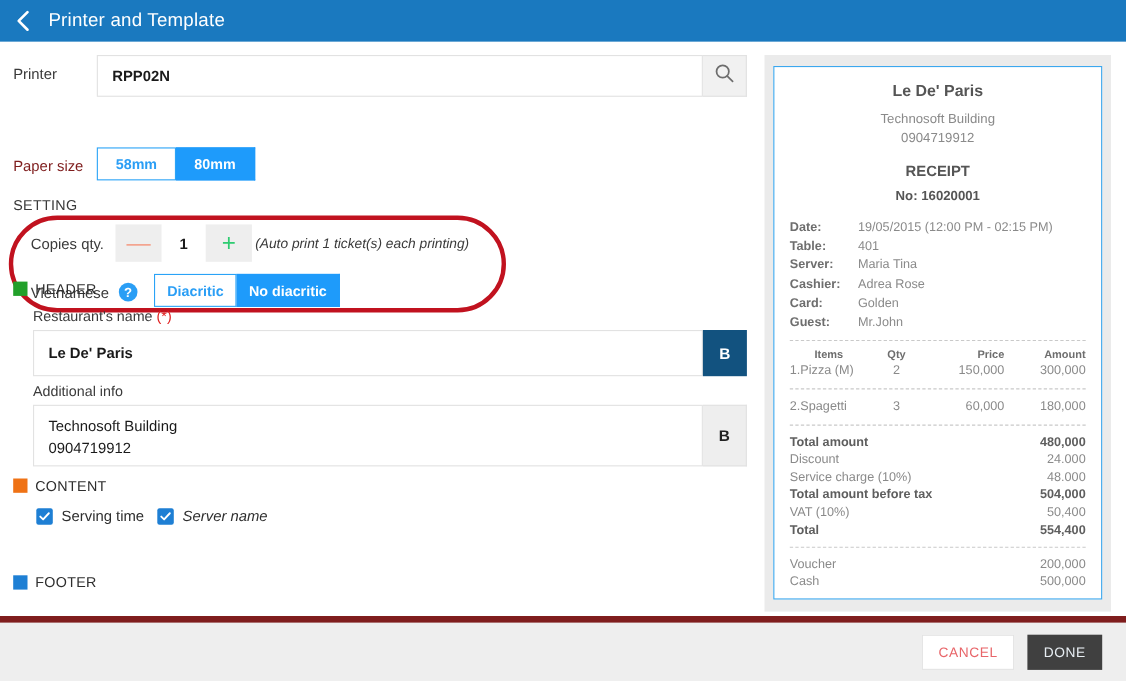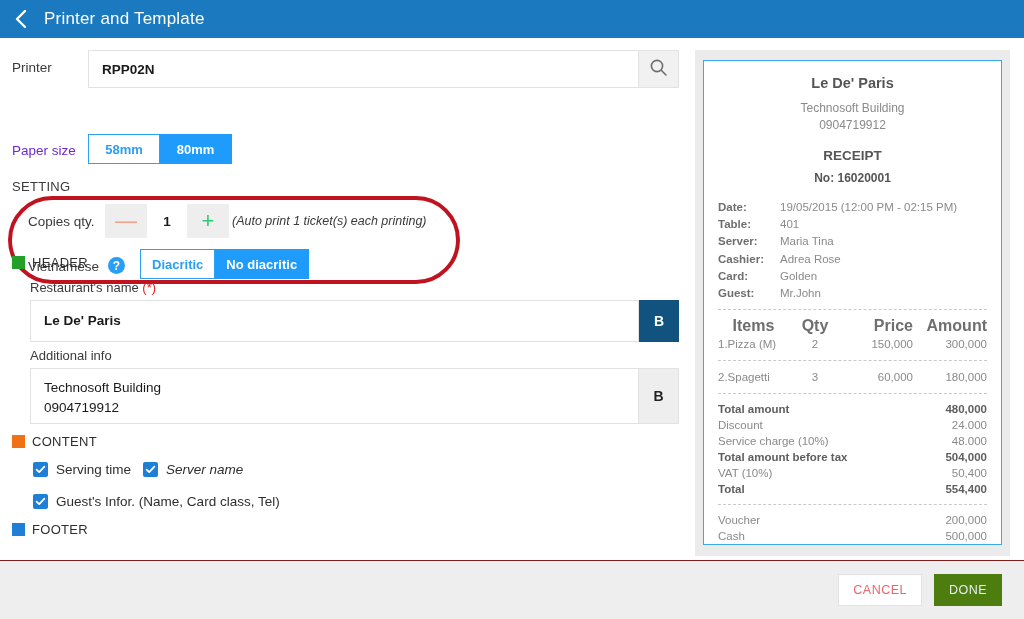--- a/index.html
+++ b/index.html
@@ -37,21 +37,21 @@
     display: flex; align-items: center; padding-left: 13px;
     font-size: 13.5px; font-weight: bold; color: #1a1a1a;
   }
   .printer-search {
     position: absolute; left: 639px; top: 12px; width: 40px; height: 38px;
     background: #f1f1f1; border: 1px solid #e2e2e2; border-left: none;
     display: flex; align-items: center; justify-content: center; cursor: pointer;
   }
 
   
-  .paper-label { position: absolute; left: 12px; top: 105px; font-size: 13.5px; color: #6d28d9; }
+  .paper-label { position: absolute; left: 12px; top: 105px; font-size: 13.5px; color: #7f1d1d; }
   .seg { position: absolute; display: flex; }
   .seg-btn {
     display: flex; align-items: center; justify-content: center;
     font-size: 13px; font-weight: bold; cursor: pointer;
     border: 1px solid #2aa3f7; background: #fff; color: #2a9ef5;
   }
   .seg-btn.active { background: #1e9bfb; color: #fff; border-color: #1e9bfb; }
   #paper-seg { left: 88px; top: 96px; }
   #paper-seg .seg-btn { width: 72px; height: 30px; }
   #paper-seg .seg-btn + .seg-btn { border-left: none; }
@@ -137,42 +137,42 @@
   }
   .r-name { text-align: center; font-size: 14.5px; font-weight: bold; color: #555; margin-bottom: 9px; }
   .r-sub { text-align: center; font-size: 12px; color: #8a8a8a; line-height: 1.45; }
   .r-title { text-align: center; font-size: 13.5px; font-weight: bold; color: #555; margin-top: 13px; }
   .r-no { text-align: center; font-size: 12px; font-weight: bold; color: #555; margin-top: 8px; }
   .r-info { margin-top: 14px; }
   .r-info-row { display: flex; line-height: 1.5; }
   .r-info-k { width: 62px; flex: none; font-weight: bold; color: #6e6e6e; font-size: 11.5px; }
   .r-info-v { color: #8a8a8a; font-size: 11.5px; }
   .dash { border-top: 1px dashed #c9c9c9; margin: 7px 0; }
-  .r-th { display: flex; font-weight: bold; color: #6e6e6e; font-size: 16px; align-items: flex-end; }
+  .r-th { display: flex; font-weight: bold; color: #6e6e6e; font-size: 10px; align-items: flex-end; }
   .r-td { display: flex; color: #8a8a8a; font-size: 11.5px; padding: 3px 0; }
   .c-item { flex: 1; }
   .c-qty  { width: 52px; text-align: center; }
   .c-price{ width: 72px; text-align: right; }
   .c-amt  { width: 74px; text-align: right; }
   .tot-row { display: flex; justify-content: space-between; font-size: 11.5px; color: #8a8a8a; padding: 2px 0; }
   .tot-row.b { font-weight: bold; color: #5e5e5e; }
 
   
   .bottombar {
     position: absolute; left: 0; top: 560px; width: 1024px; height: 59px;
     background: #eeeeee; display: flex; align-items: center;
     justify-content: flex-end; gap: 12px; padding-right: 22px;
-    border-top: 1px solid #7f1d1d;
+    border-top: 6px solid #7f1d1d;
   }
   .btn {
     min-width: 68px; height: 32px; display: flex; align-items: center; justify-content: center;
     font-size: 12.5px; letter-spacing: .5px; cursor: pointer; padding: 0 14px;
   }
   .btn-cancel { background: #fff; color: #e8666a; border: 1px solid #e3e3e3; }
-  .btn-done { background: #4d7c0f; color: #e8eef3; }
+  .btn-done { background: #404040; color: #e8eef3; }
 </style>
 </head>
 <body>
 
 <div id="app">
 
   <div class="appbar">
     <div class="back-btn">
       <span>
         <svg width="16" height="22" viewBox="0 0 16 22">
@@ -254,28 +254,20 @@
       <span class="cb-txt">Serving time</span>
     </div>
     <div class="cb-row" style="left:143px;top:424px;font-style:italic;">
       <span class="cb">
         <svg width="11" height="11" viewBox="0 0 11 11">
             <polyline points="1.6,5.6 4.2,8.2 9.4,2.6" fill="none" stroke="#fff" stroke-width="1.7" stroke-linecap="round" stroke-linejoin="round"></polyline>
           </svg>
       </span>
       <span class="cb-txt">Server name</span>
     </div>
-    <div class="cb-row" style="left:33px;top:456px;">
-      <span class="cb">
-        <svg width="11" height="11" viewBox="0 0 11 11">
-            <polyline points="1.6,5.6 4.2,8.2 9.4,2.6" fill="none" stroke="#fff" stroke-width="1.7" stroke-linecap="round" stroke-linejoin="round"></polyline>
-          </svg>
-      </span>
-      <span class="cb-txt">Guest's Infor. (Name, Card class, Tel)</span>
-    </div>
 
     <div class="sect" style="left:12px;top:484px;">
       <span class="sect-chip" style="background:#1e7fd4;"></span>
       <span>FOOTER</span>
     </div>
 
   </div>
 
   <div class="right-pane">
     <div class="preview-bg">

